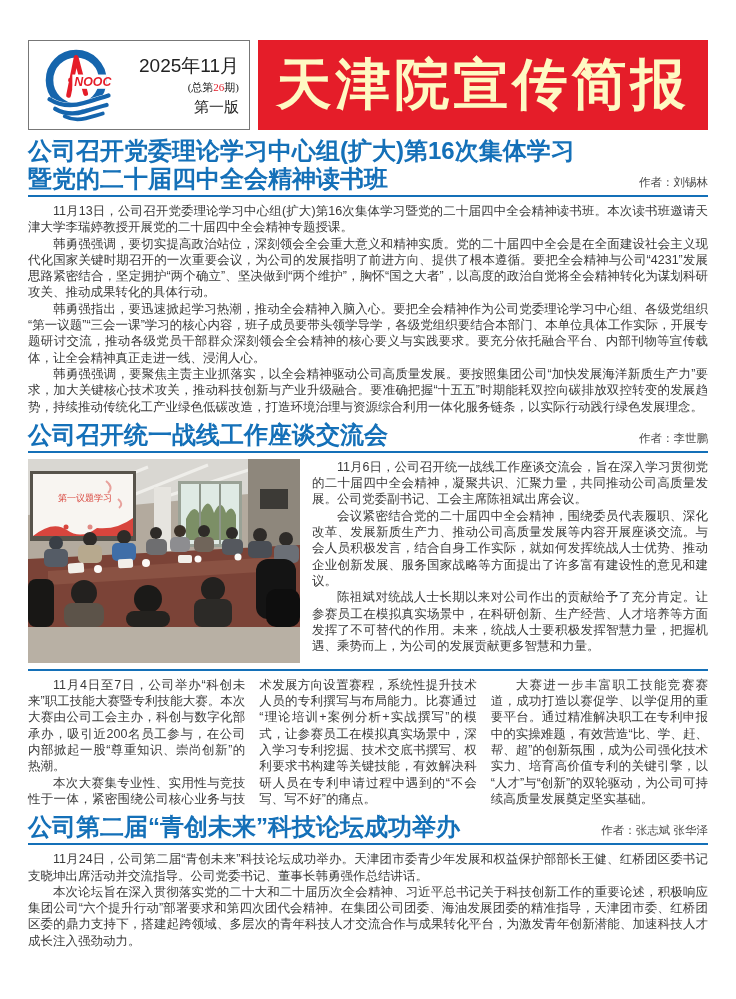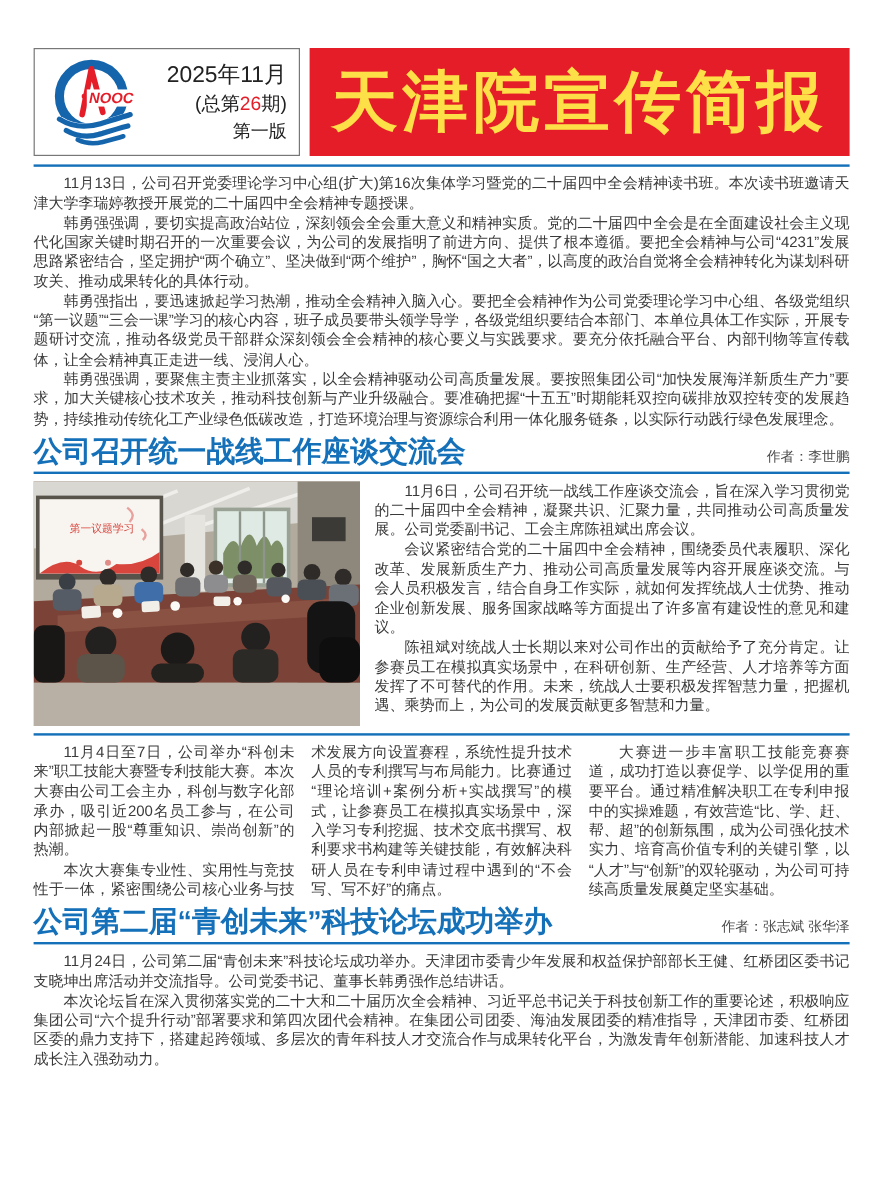--- a/index.html
+++ b/index.html
@@ -11,25 +11,25 @@
   }
   
   .masthead { display:flex; gap:8px; height:90px; margin-bottom:7px; }
   .info-box {
     width:222px; box-sizing:border-box; border:1.5px solid #777;
     display:flex; align-items:center; padding:4px 10px 4px 6px; background:#fff;
   }
   .logo-wrap { width:88px; height:78px; flex:0 0 auto; }
   .issue-lines { flex:1; text-align:right; line-height:1.45; color:#222; }
   .issue-date { font-size:19px; }
-  .issue-no   { font-size:16px; }
+  .issue-no   { font-size:11px;font-family:Liberation Serif, serif; }
   .issue-no .red { color:#e51d29; }
   .edition    { font-size:15px; }
   .banner {
-    flex:1; background:#e51d29; color:#fde047;
+    flex:1; background:#e51d29; color:#fef9c3;
     display:flex; align-items:center; justify-content:center;
     font-family:"Liberation Serif","DejaVu Serif",serif;
     font-weight:bold; font-size:55px; letter-spacing:4px; white-space:nowrap;
   }
   
   .article { margin-bottom:6px; }
   .title-row { display:flex; align-items:flex-end; gap:10px; }
   .a-title {
     margin:0; color:#1470b8; font-weight:bold;
     font-size:24px; line-height:28px; letter-spacing:0; flex:1;
@@ -67,20 +67,24 @@
         <div class="issue-no"><span>(总第</span><span class="red">26</span><span>期)</span></div>
         <div class="edition">第一版</div>
       </div>
     </div>
     <div class="banner">
       <span>天津院宣传简报</span>
     </div>
   </header>
 
   <section class="article">
+    <div class="title-row">
+      <h2 class="a-title"><span>公司召开党委理论学习中心组(扩大)第16次集体学习</span><br><span>暨党的二十届四中全会精神读书班</span></h2>
+      <div class="author">作者：刘锡林</div>
+    </div>
     <div class="rule"></div>
     <div class="body">
       <p>11月13日，公司召开党委理论学习中心组(扩大)第16次集体学习暨党的二十届四中全会精神读书班。本次读书班邀请天津大学李瑞婷教授开展党的二十届四中全会精神专题授课。</p>
       <p>韩勇强强调，要切实提高政治站位，深刻领会全会重大意义和精神实质。党的二十届四中全会是在全面建设社会主义现代化国家关键时期召开的一次重要会议，为公司的发展指明了前进方向、提供了根本遵循。要把全会精神与公司“4231”发展思路紧密结合，坚定拥护“两个确立”、坚决做到“两个维护”，胸怀“国之大者”，以高度的政治自觉将全会精神转化为谋划科研攻关、推动成果转化的具体行动。</p>
       <p>韩勇强指出，要迅速掀起学习热潮，推动全会精神入脑入心。要把全会精神作为公司党委理论学习中心组、各级党组织“第一议题”“三会一课”学习的核心内容，班子成员要带头领学导学，各级党组织要结合本部门、本单位具体工作实际，开展专题研讨交流，推动各级党员干部群众深刻领会全会精神的核心要义与实践要求。要充分依托融合平台、内部刊物等宣传载体，让全会精神真正走进一线、浸润人心。</p>
       <p>韩勇强强调，要聚焦主责主业抓落实，以全会精神驱动公司高质量发展。要按照集团公司“加快发展海洋新质生产力”要求，加大关键核心技术攻关，推动科技创新与产业升级融合。要准确把握“十五五”时期能耗双控向碳排放双控转变的发展趋势，持续推动传统化工产业绿色低碳改造，打造环境治理与资源综合利用一体化服务链条，以实际行动践行绿色发展理念。</p>
     </div>
   </section>
 
   <section class="article">

